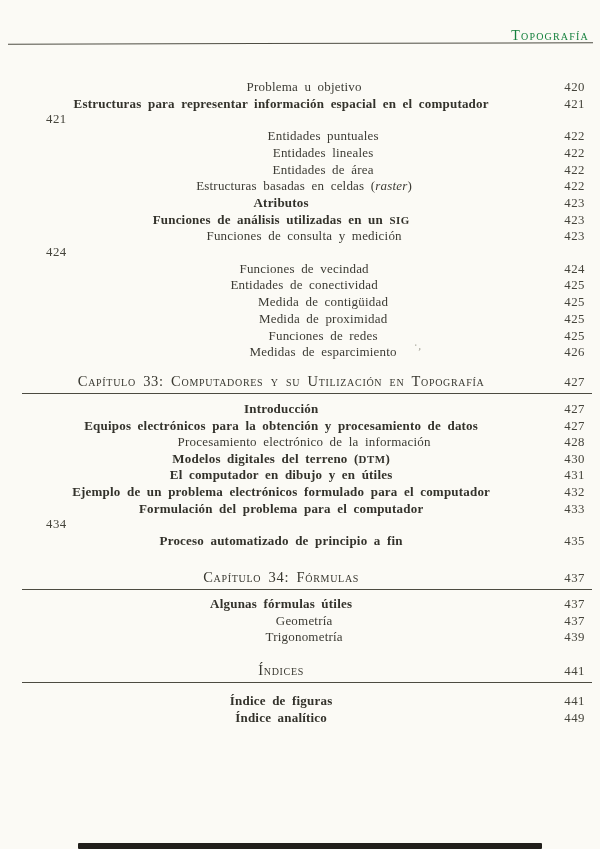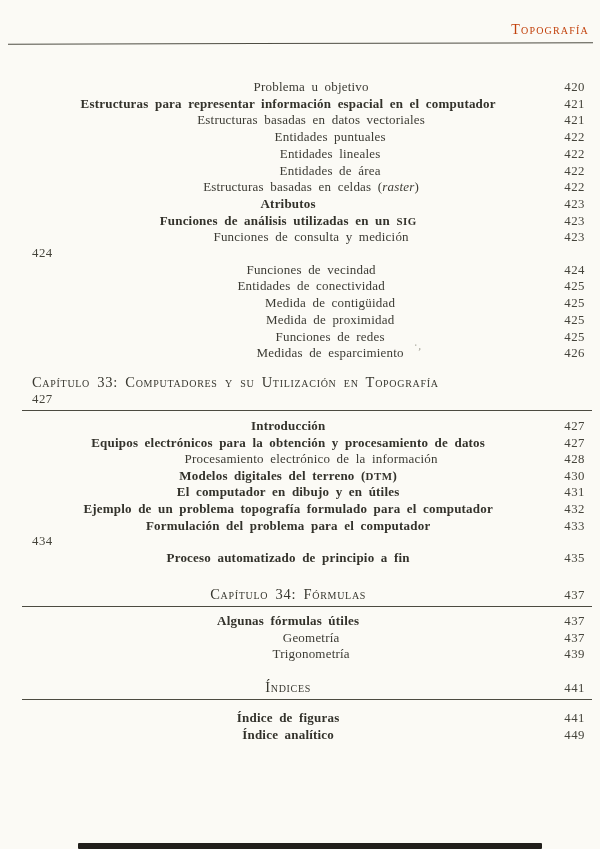--- a/index.html
+++ b/index.html
@@ -5,59 +5,59 @@
   html, body { margin: 0; padding: 0; }
   body {
     width: 600px; height: 849px;
     background: #fbfaf5;
     font-family: "Liberation Serif", "DejaVu Serif", serif;
     color: #3c3b34;
     position: relative;
     overflow: hidden;
   }
   .running-title {
-    position: absolute; top: 22px; right: 11px;
+    position: absolute; top: 28px; right: 11px;
     font-variant: small-caps;
     font-size: 14px; letter-spacing: 1.2px;
-    color: #c2410c;
+    color: #15803d;
     text-align: right;
   }
   .top-rule {
     position: absolute; top: 43px; left: 8px; right: 7px;
     height: 0; border-top: 1.8px solid #4e4d43;
     transform: rotate(-0.15deg);
   }
   .content {
     position: absolute; left: 22px; top: 79px; width: 563px;
   }
   .row {
     display: flex; justify-content: space-between; align-items: baseline; text-align: center;
   }
   .entry { font-size: 13px; line-height: 15.7px; word-spacing: 3px; letter-spacing: 0.2px; }
   .entry.s2 { line-height: 15.6px; }
   .label { flex: 1 1 auto; }
   .lv1 > .label { padding-left: 46px; }
   .lv2 > .label { padding-left: 84px; }
   .bold { font-weight: bold; color: #33322b; }
   .pagenum {
-    flex: 0 0 auto; margin-left: 10px;
+    flex: 0 0 auto; margin-left: 24px;
     font-size: 12.8px; color: #45443b; letter-spacing: 0.5px;
     font-weight: normal;
   }
   .chapter {
     font-size: 14.5px; line-height: 17px;
     position: relative; padding-bottom: 3px;
     color: #38372f; word-spacing: 3px;
   }
   .chapter > .label { font-variant: small-caps; letter-spacing: 0.7px; }
   .chapter::after {
     content: ""; position: absolute; left: 0; right: -7px; bottom: 0;
     height: 0; border-top: 1.6px solid #4c4b41;
   }
-  [data-name="chapter-33-heading"] { margin-top: 12px; margin-bottom: 7px; flex-direction: column; }
+  [data-name="chapter-33-heading"] { margin-top: 12px; margin-bottom: 7px; }
   [data-name="chapter-34-heading"] { margin-top: 20px; margin-bottom: 6px; }
   [data-name="indices-heading"]    { margin-top: 16px; margin-bottom: 10px; }
   .it { font-style: italic; }
   .sc { font-size: 0.84em; letter-spacing: 0.5px; }
   .ink-speck {
     position: absolute; left: 414px; top: 340px;
     font-size: 10px; color: #8f8d80; letter-spacing: 2px;
     transform: rotate(12deg);
   }
   .scan-bar {
@@ -77,21 +77,20 @@
     <div data-name="toc-rows">
         <div class="row entry lv1" data-name="toc-entry">
           <span class="label" data-name="entry-title"><span data-name="title-text">Problema u objetivo</span></span>
           <span class="pagenum" data-name="page-number">420</span>
         </div>
         <div class="row entry lv0 bold" data-name="toc-entry">
           <span class="label" data-name="entry-title"><span data-name="title-text">Estructuras para representar información espacial en el computador</span></span>
           <span class="pagenum" data-name="page-number">421</span>
         </div>
         <div class="row entry lv1" data-name="toc-entry">
-          <span class="label" data-name="entry-title"><span data-name="title-text">Estructuras basadas en datos vectoriales</span></span>
           <span class="pagenum" data-name="page-number">421</span>
         </div>
         <div class="row entry lv2" data-name="toc-entry">
           <span class="label" data-name="entry-title"><span data-name="title-text">Entidades puntuales</span></span>
           <span class="pagenum" data-name="page-number">422</span>
         </div>
         <div class="row entry lv2" data-name="toc-entry">
           <span class="label" data-name="entry-title"><span data-name="title-text">Entidades lineales</span></span>
           <span class="pagenum" data-name="page-number">422</span>
         </div>
@@ -160,21 +159,21 @@
         </div>
         <div class="row entry lv0 bold s2" data-name="toc-entry">
           <span class="label" data-name="entry-title"><span data-name="title-text">Modelos digitales del terreno (</span><span class="sc" data-name="small-caps-term">DTM</span><span data-name="title-text">)</span></span>
           <span class="pagenum" data-name="page-number">430</span>
         </div>
         <div class="row entry lv0 bold s2" data-name="toc-entry">
           <span class="label" data-name="entry-title"><span data-name="title-text">El computador en dibujo y en útiles</span></span>
           <span class="pagenum" data-name="page-number">431</span>
         </div>
         <div class="row entry lv0 bold s2" data-name="toc-entry">
-          <span class="label" data-name="entry-title"><span data-name="title-text">Ejemplo de un problema topografía formulado para el computador</span></span>
+          <span class="label" data-name="entry-title"><span data-name="title-text">Ejemplo de un problema electrónicos formulado para el computador</span></span>
           <span class="pagenum" data-name="page-number">432</span>
         </div>
         <div class="row entry lv0 bold s2" data-name="toc-entry">
           <span class="label" data-name="entry-title"><span data-name="title-text">Formulación del problema para el computador</span></span>
           <span class="pagenum" data-name="page-number">433</span>
         </div>
         <div class="row entry lv0 bold s2" data-name="toc-entry">
           <span class="pagenum" data-name="page-number">434</span>
         </div>
         <div class="row entry lv0 bold s2" data-name="toc-entry">

